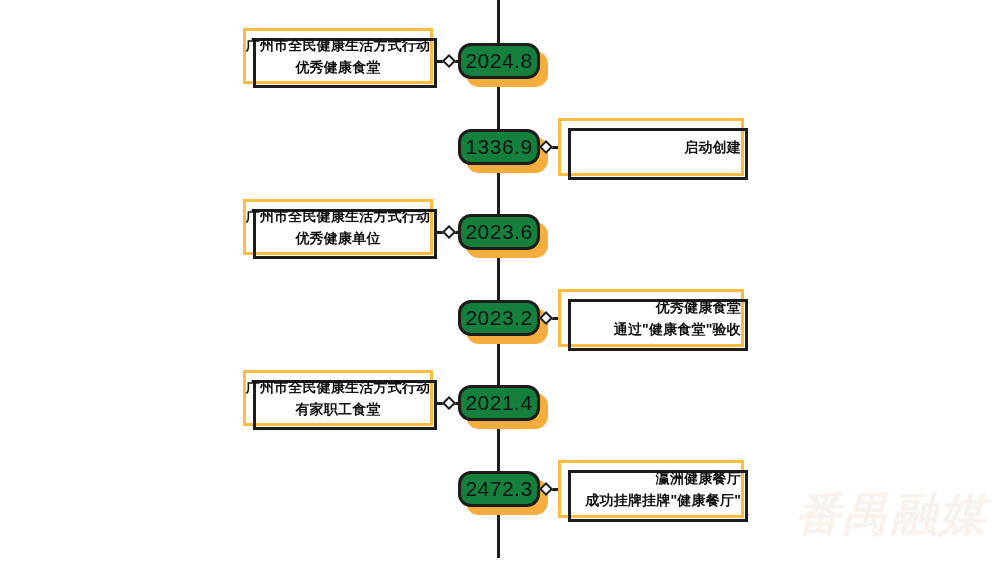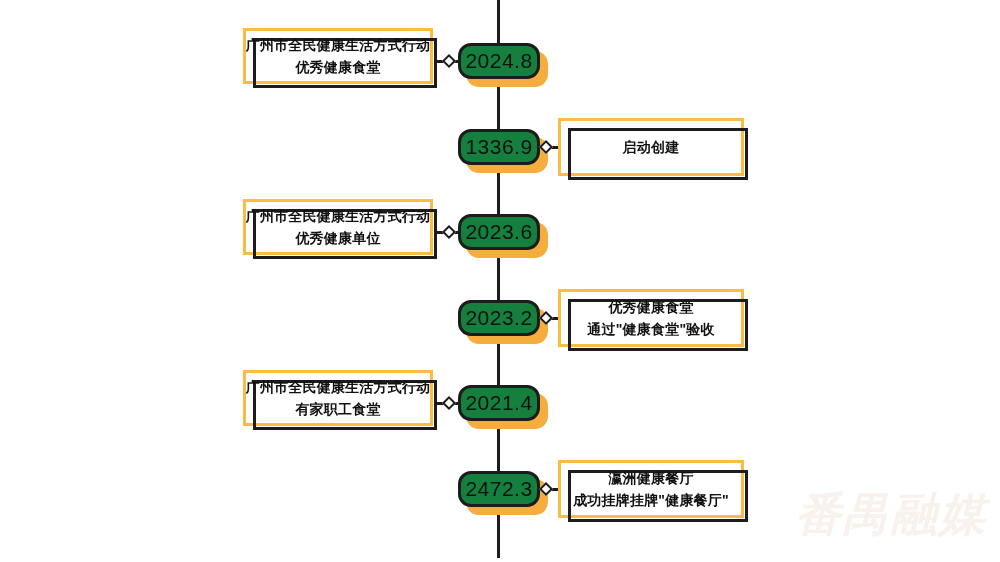--- a/index.html
+++ b/index.html
@@ -37,21 +37,21 @@
   .infobox{
     position:absolute;box-sizing:border-box;z-index:1;
     background:#fff;border:3px solid var(--box-border-yellow);
     display:flex;flex-direction:column;align-items:center;justify-content:center;
   }
   .infobox::after{
     content:"";position:absolute;left:7px;top:7px;width:100%;height:100%;
     border:3px solid var(--ink);box-sizing:border-box;z-index:-1;background:transparent;
   }
   .box-left{left:243px;top:calc(var(--cy) - 33px);width:190px;height:56px;}
-  .box-right{left:558px;top:calc(var(--cy) - 29px);width:186px;height:58px;}
+  .box-right{left:558px;top:calc(var(--cy) - 29px);width:186px;height:58px;align-items:flex-end;}
   .infoline{
     font-size:14px;font-weight:700;color:#111;line-height:22px;
     white-space:nowrap;text-align:center;letter-spacing:.2px;
   }
 
   
   .connector{position:absolute;height:3px;top:calc(var(--cy) - 1.5px);background:var(--ink);z-index:1;}
   .conn-left{left:436px;width:24px;}
   .conn-right{left:538px;width:22px;}
   .diamond{

